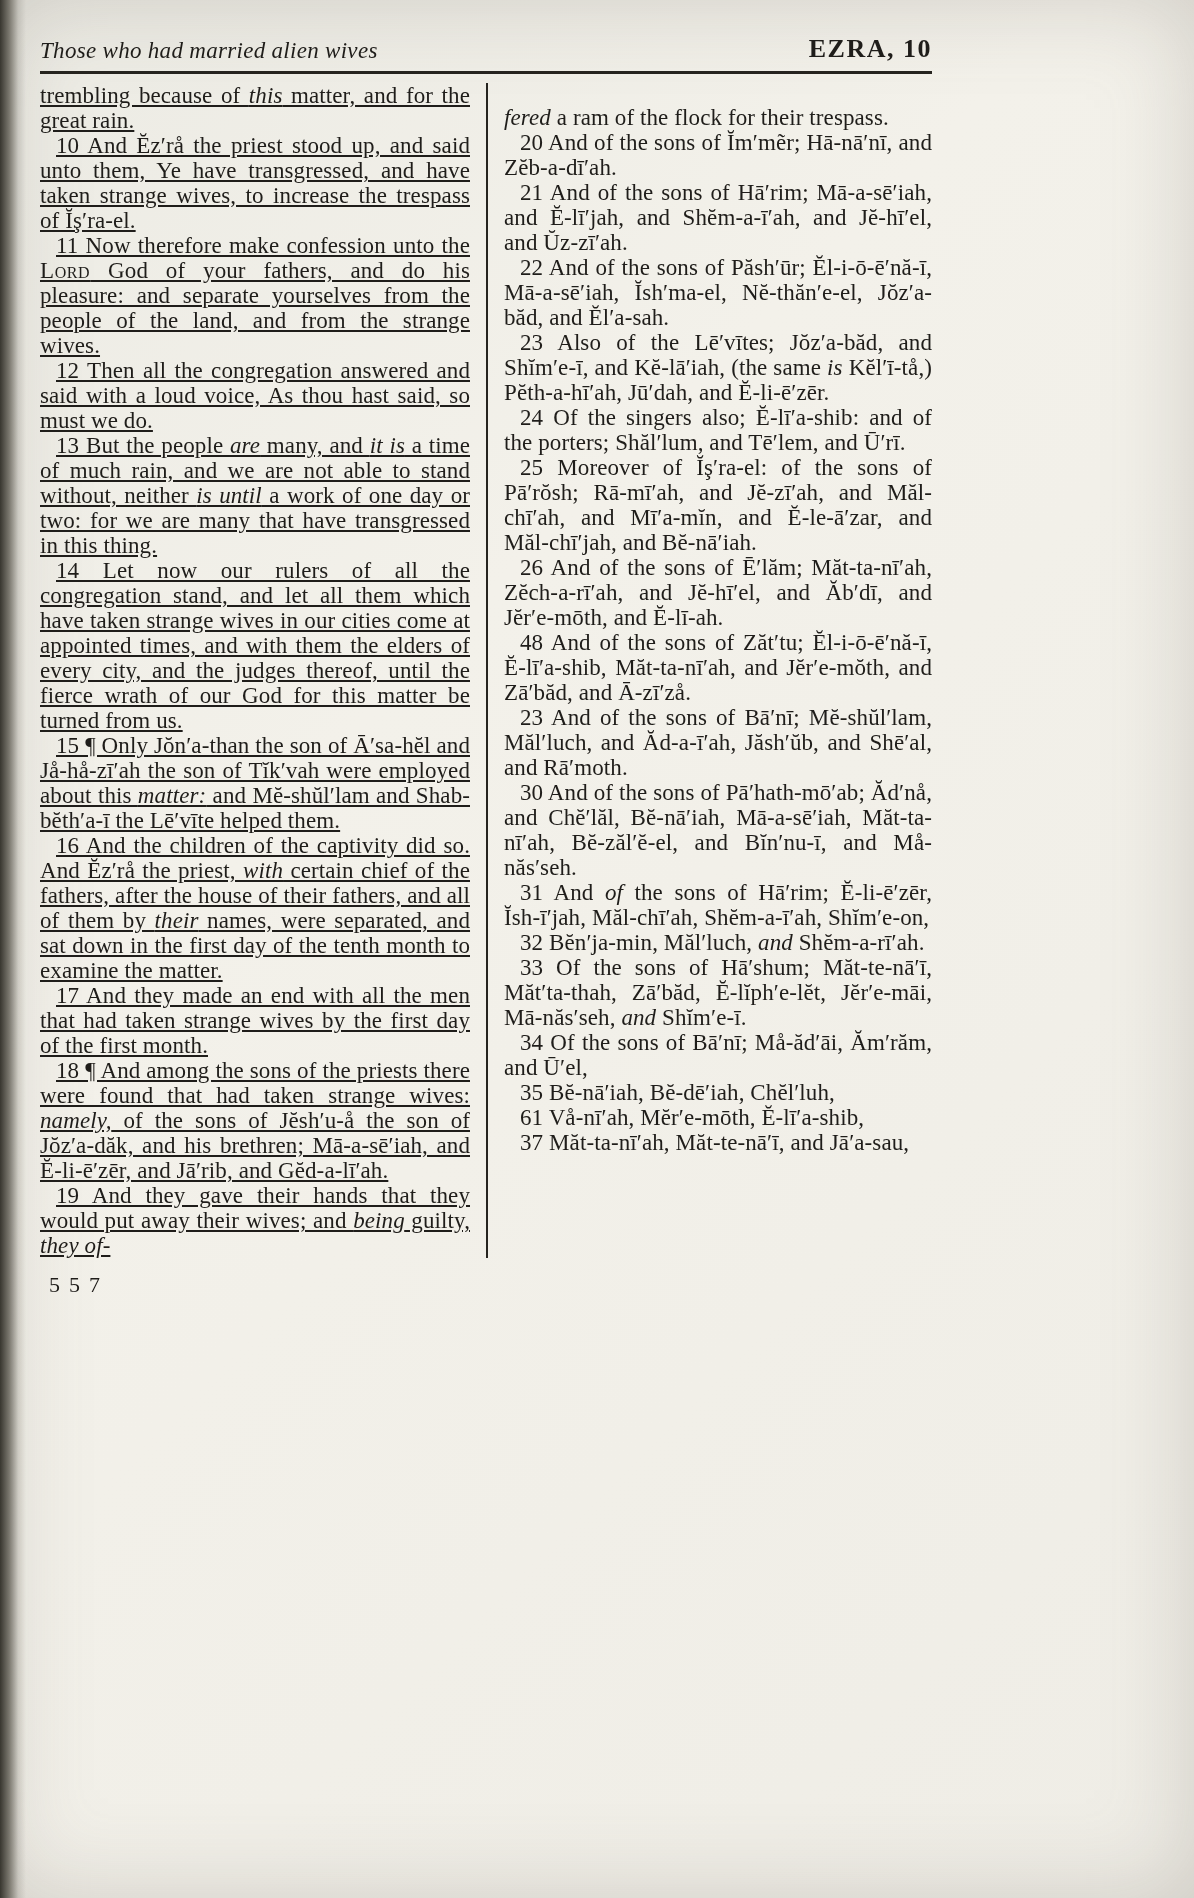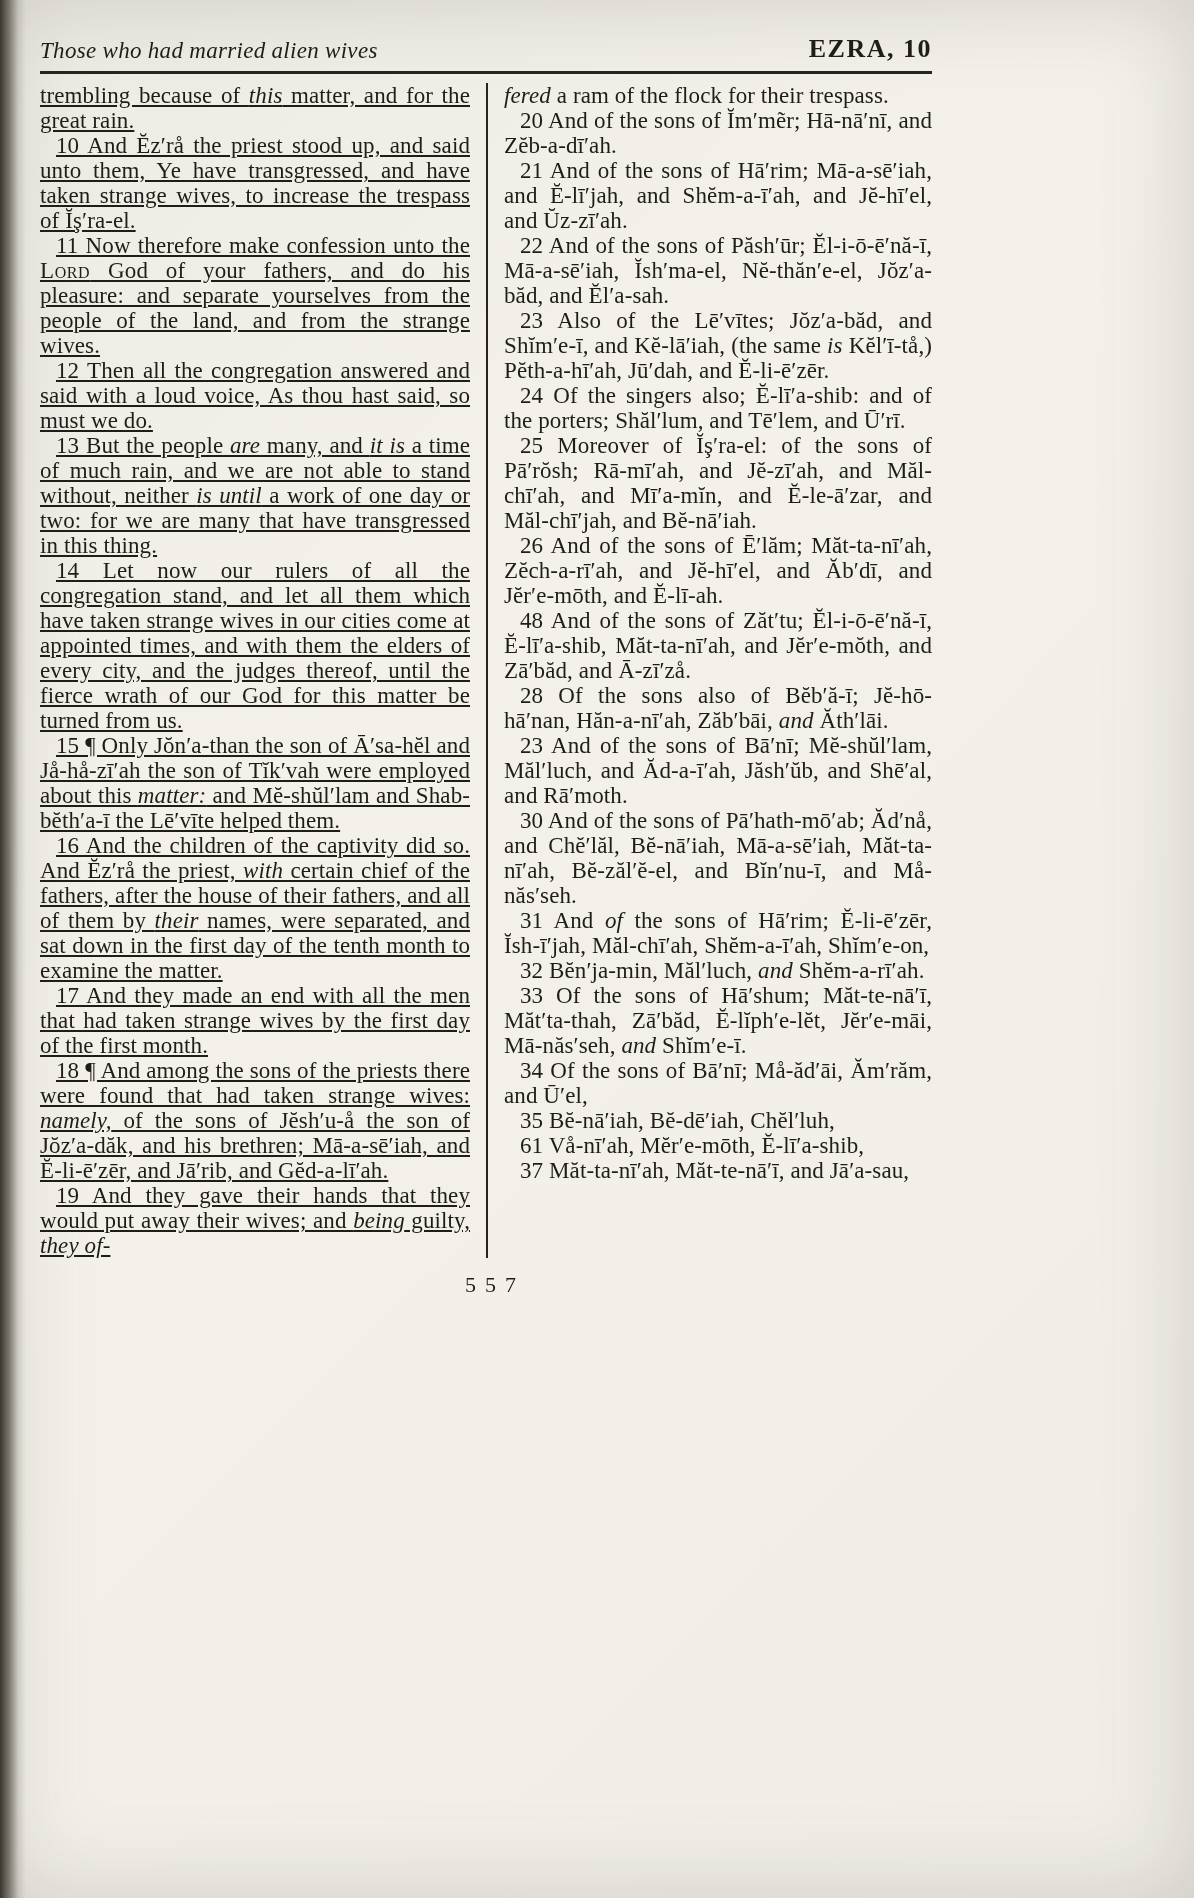--- a/index.html
+++ b/index.html
@@ -55,21 +55,21 @@
     display: flex;
     margin-top: 9px;
   }
   .text-col {
     text-align: justify;
     font-size: 23px;
     line-height: 25px;
     letter-spacing: 0.1px;
   }
   .col-left  { width: 430px; text-decoration: underline; }
-  .col-right { width: 428px; }
+  .col-right { width: 428px; margin-top: 22px; }
   .column-divider {
     width: 0;
     border-left: 2px solid #26241f;
     margin-left: 16px;
     margin-right: 16px;
     align-self: stretch;
   }
   p.verse {
     margin: 0;
     text-indent: 16px;
@@ -77,21 +77,20 @@
   .text-col p.verse:first-child {
     text-indent: 0;
   }
   .sc {
     font-variant: small-caps;
     letter-spacing: 0.6px;
   }
   .page-number {
     width: 892px;
     margin-top: 14px;
-    text-align: center;
     font-size: 22px;
     letter-spacing: 9px;
     padding-left: 9px; 
   }
 </style>
 </head>
 <body>
 
 <div class="page">
   <div class="binding-shadow"></div>
@@ -125,21 +124,20 @@
       <div class="text-col col-right">
           <p class="verse"><i>fered</i> a ram of the flock for their trespass.</p>
           <p class="verse">20 And of the sons of Ĭm′mẽr; Hā-nā′nī, and Zĕb-a-dī′ah.</p>
           <p class="verse">21 And of the sons of Hā′rim; Mā-a-sē′iah, and Ĕ-lī′jah, and Shĕm-a-ī′ah, and Jĕ-hī′el, and Ŭz-zī′ah.</p>
           <p class="verse">22 And of the sons of Păsh′ūr; Ĕl-i-ō-ē′nă-ī, Mā-a-sē′iah, Ĭsh′ma-el, Nĕ-thăn′e-el, Jŏz′a-băd, and Ĕl′a-sah.</p>
           <p class="verse">23 Also of the Lē′vītes; Jŏz′a-băd, and Shĭm′e-ī, and Kĕ-lā′iah, (the same <i>is</i> Kĕl′ī-tå,) Pĕth-a-hī′ah, Jū′dah, and Ĕ-li-ē′zēr.</p>
           <p class="verse">24 Of the singers also; Ĕ-lī′a-shib: and of the porters; Shăl′lum, and Tē′lem, and Ū′rī.</p>
           <p class="verse">25 Moreover of Ĭş′ra-el: of the sons of Pā′rŏsh; Rā-mī′ah, and Jĕ-zī′ah, and Măl-chī′ah, and Mī′a-mĭn, and Ĕ-le-ā′zar, and Măl-chī′jah, and Bĕ-nā′iah.</p>
           <p class="verse">26 And of the sons of Ē′lăm; Măt-ta-nī′ah, Zĕch-a-rī′ah, and Jĕ-hī′el, and Ăb′dī, and Jĕr′e-mōth, and Ĕ-lī-ah.</p>
           <p class="verse">48 And of the sons of Zăt′tu; Ĕl-i-ō-ē′nă-ī, Ĕ-lī′a-shib, Măt-ta-nī′ah, and Jĕr′e-mŏth, and Zā′băd, and Ā-zī′zå.</p>
-          <p class="verse">28 Of the sons also of Bĕb′ă-ī; Jĕ-hō-hā′nan, Hăn-a-nī′ah, Zăb′bāi, <i>and</i> Ăth′lāi.</p>
           <p class="verse">23 And of the sons of Bā′nī; Mĕ-shŭl′lam, Măl′luch, and Ăd-a-ī′ah, Jăsh′ŭb, and Shē′al, and Rā′moth.</p>
           <p class="verse">30 And of the sons of Pā′hath-mō′ab; Ăd′nå, and Chĕ′lăl, Bĕ-nā′iah, Mā-a-sē′iah, Măt-ta-nī′ah, Bĕ-zăl′ĕ-el, and Bĭn′nu-ī, and Må-năs′seh.</p>
           <p class="verse">31 And <i>of</i> the sons of Hā′rim; Ĕ-li-ē′zēr, Ĭsh-ī′jah, Măl-chī′ah, Shĕm-a-ī′ah, Shĭm′e-on,</p>
           <p class="verse">32 Bĕn′ja-min, Măl′luch, <i>and</i> Shĕm-a-rī′ah.</p>
           <p class="verse">33 Of the sons of Hā′shum; Măt-te-nā′ī, Măt′ta-thah, Zā′băd, Ĕ-lĭph′e-lĕt, Jĕr′e-māi, Mā-năs′seh, <i>and</i> Shĭm′e-ī.</p>
           <p class="verse">34 Of the sons of Bā′nī; Må-ăd′āi, Ăm′răm, and Ū′el,</p>
           <p class="verse">35 Bĕ-nā′iah, Bĕ-dē′iah, Chĕl′luh,</p>
           <p class="verse">61 Vå-nī′ah, Mĕr′e-mōth, Ĕ-lī′a-shib,</p>
           <p class="verse">37 Măt-ta-nī′ah, Măt-te-nā′ī, and Jā′a-sau,</p>
         </div>

